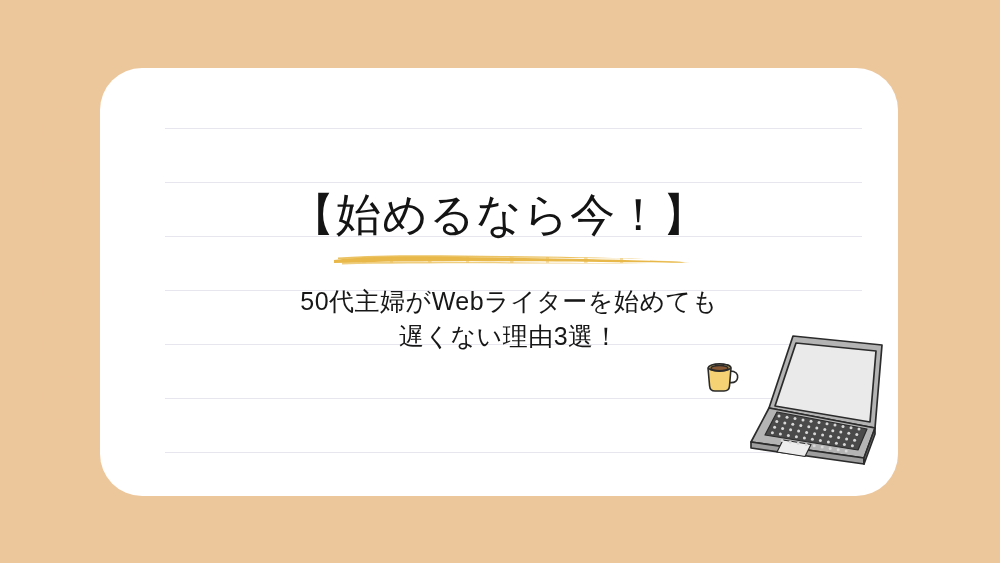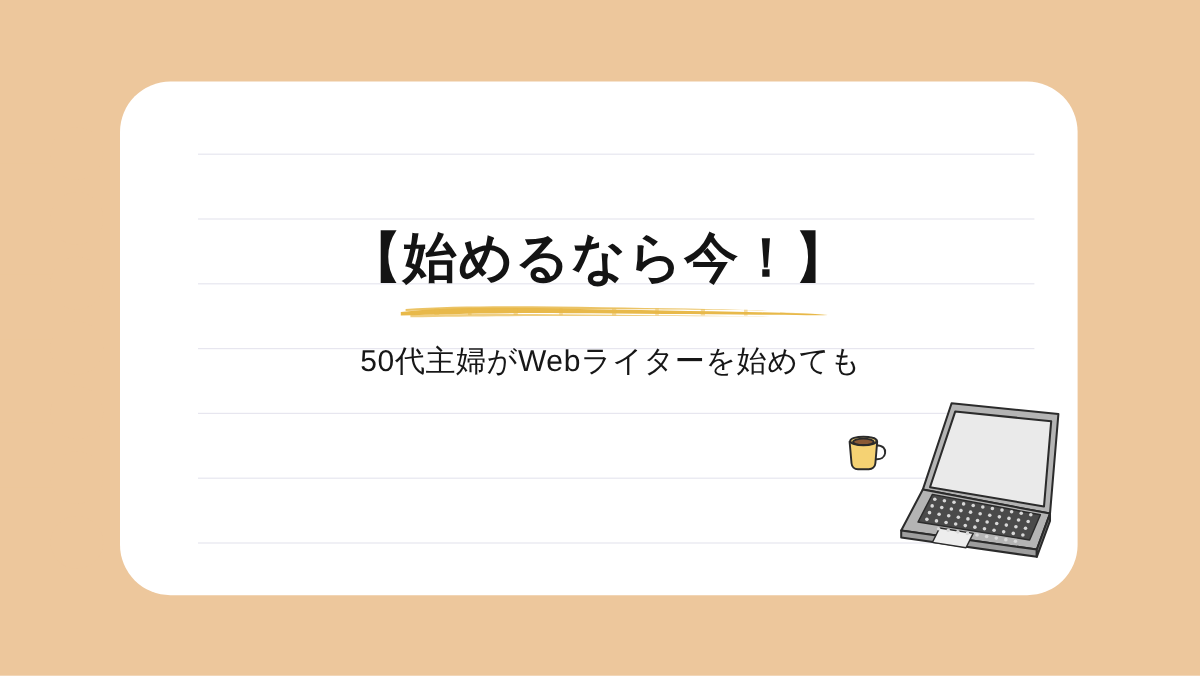--- a/index.html
+++ b/index.html
@@ -37,21 +37,21 @@
     border-radius:50%; background:#edc79c;
   }
 
   
   .textwrap{
     position:absolute; left:100px; top:68px; width:798px; height:428px;
     text-align:center;
   }
   .title{
     position:absolute; left:0; top:124px; width:798px;
-    font-size:45px; font-weight:bold; color:#141414;
+    font-size:45px; font-weight:normal; color:#141414;
     letter-spacing:1px; line-height:1;
     white-space:nowrap;
   }
   .underline{
     position:absolute; left:232px; top:185px; width:360px; height:13px;
   }
   .subtitle{
     position:absolute; left:0; top:216px; width:798px;
     font-size:25px; font-weight:500; color:#171717;
     line-height:35px; letter-spacing:0.5px;
@@ -128,20 +128,21 @@
         <rect x="178" y="4.4" width="3.5" height="5.4" opacity=".5"></rect>
         <rect x="214" y="4.0" width="3" height="5.8" opacity=".45"></rect>
         <rect x="252" y="4.6" width="3.5" height="5.2" opacity=".5"></rect>
         <rect x="288" y="5.0" width="3" height="5.0" opacity=".45"></rect>
         <path d="M318,7.4 C330,7.6 342,8.2 352,8.9 C344,9.2 330,9.0 318,8.8 Z" opacity=".6"></path>
       </g>
     </svg>
 
     <div class="subtitle">
       <span>50代主婦がWebライターを始めても</span>
+      <span>遅くない理由3選！</span>
     </div>
   </div>
 
   <svg class="illus" viewBox="0 0 235 165">
 
     <g stroke="#2b2b2b" stroke-width="1.6" stroke-linejoin="round">
       <path d="M55,38 C55,36 57,35 60,35 L60,35 C63,34.4 66,36 66,38
                L64.5,56 C64.3,59 62,61 59,61 L50,61 C47,61 44.8,59 44.6,56 L43,38 Z" fill="#f5d273"></path>
       <ellipse cx="54.5" cy="37.5" rx="11" ry="3.6" fill="#f5d273"></ellipse>
       <ellipse cx="54.5" cy="38.2" rx="8.6" ry="2.7" fill="#8a5a36"></ellipse>

